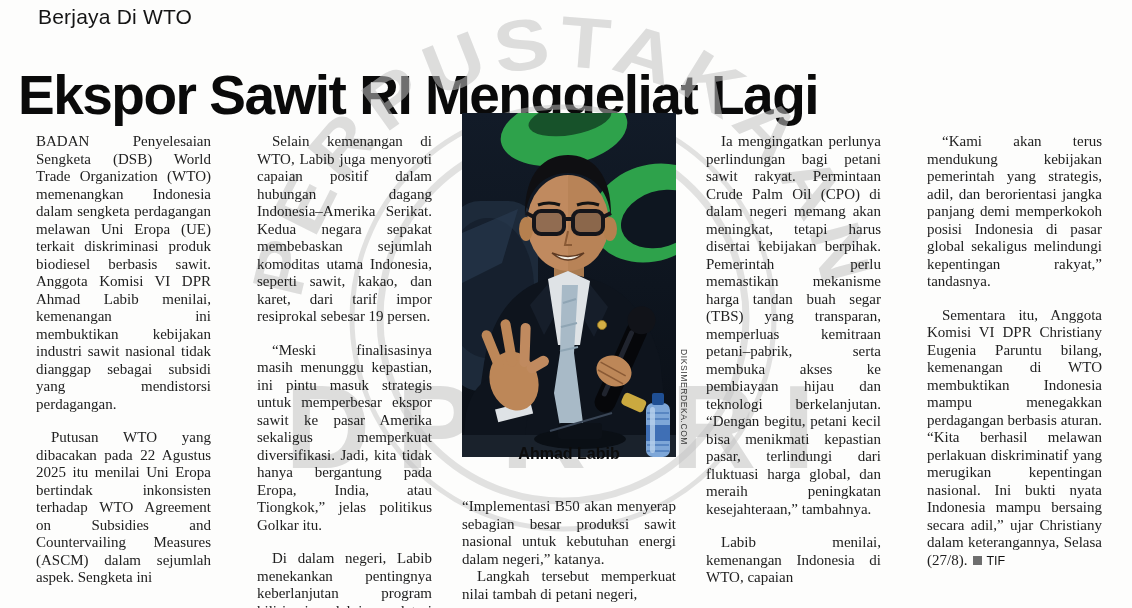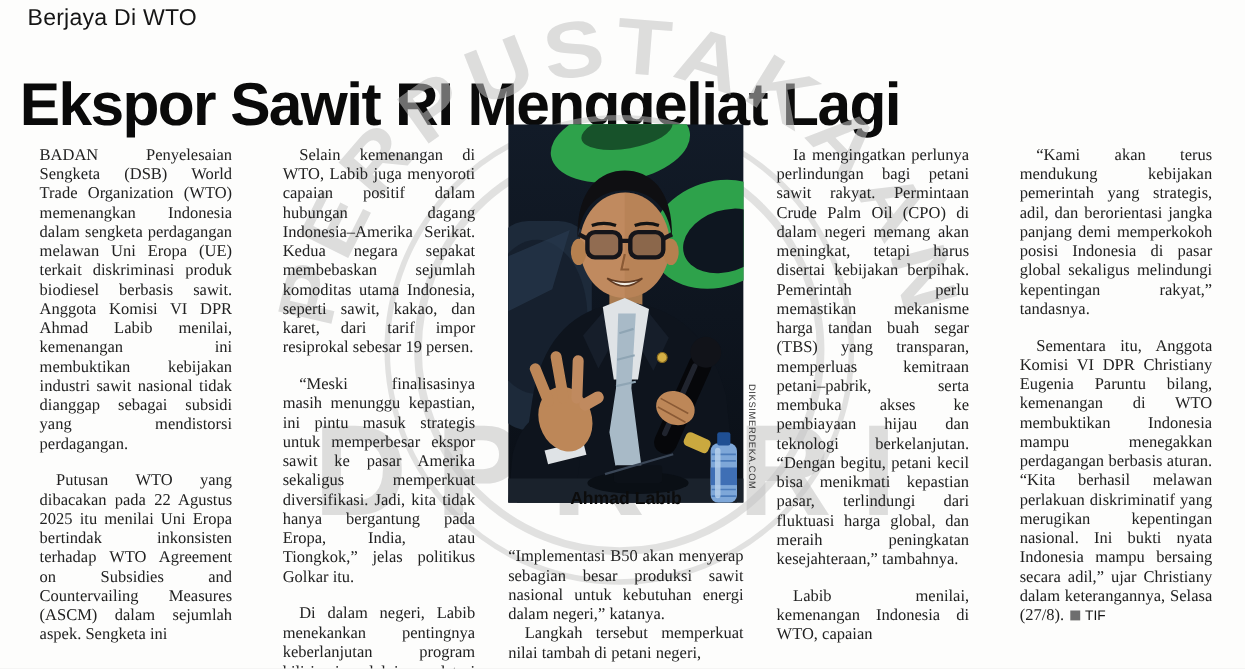--- a/index.html
+++ b/index.html
@@ -2,21 +2,21 @@
 <html lang="id"><head>
 <meta charset="utf-8">
 <style>
   html,body{margin:0;padding:0;background:#e8e8e8;}
   .page{
     position:relative;width:1132px;height:608px;background:#fdfdfc;overflow:hidden;
     font-family:"Liberation Serif",serif;color:#212121;
   }
   
   .kicker{
-    position:absolute;left:25px;top:5px;
+    position:absolute;left:38px;top:5px;
     font-family:"Liberation Sans",sans-serif;font-size:21px;color:#151515;letter-spacing:0.2px;
   }
   .headline{
     position:absolute;left:18px;top:36px;
     font-family:"Liberation Sans",sans-serif;font-weight:bold;font-size:55px;
     letter-spacing:-1.5px;color:#0a0a0a;white-space:nowrap;margin-top:27px;
   }
   
   .wm-svg{position:absolute;left:0;top:0;z-index:1;pointer-events:none;}
   

